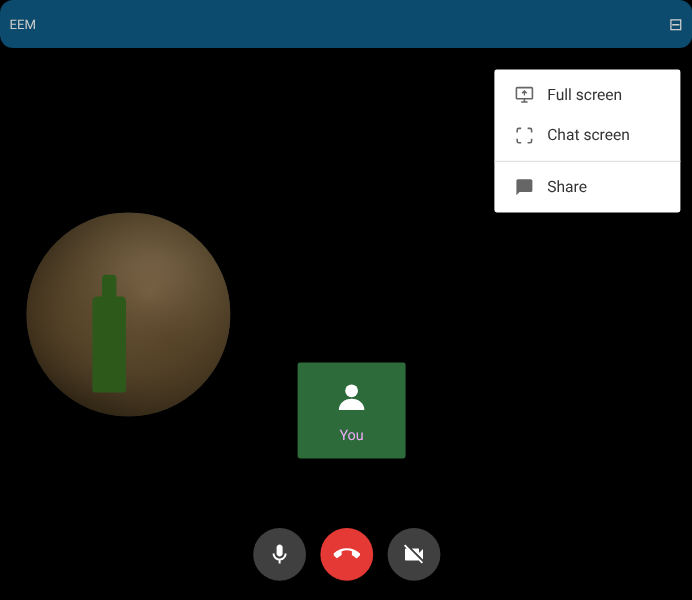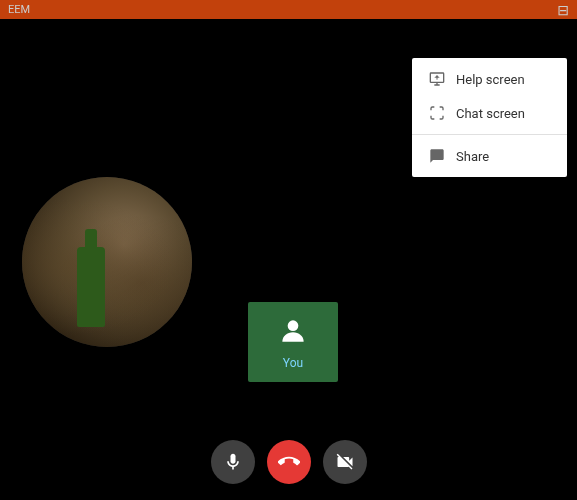--- a/index.html
+++ b/index.html
@@ -9,27 +9,28 @@
       background: #000;
       position: relative;
       overflow: hidden;
       font-family: 'Roboto', Arial, sans-serif;
     }
 
     
     #title-bar {
       position: absolute;
       top: 0; left: 0; right: 0;
-      height: 19px;
-      background: #c2410c;
+      height: 40px;
+      background: #0c4a6e;
       display: flex;
       align-items: center;
       justify-content: space-between;
       padding: 0 8px;
       z-index: 10;
+      border-radius: 11px;
     }
     #title-bar .title-text {
       color: #ccc;
       font-size: 11px;
     }
     #title-bar .title-icon {
       color: #ccc;
       font-size: 14px;
     }
 
@@ -100,21 +101,21 @@
       align-items: center;
       justify-content: center;
       border-radius: 2px;
     }
     #you-tile .person-icon {
       color: #fff;
       font-size: 28px;
       margin-bottom: 2px;
     }
     #you-tile .you-label {
-      color: #7dd3fc;
+      color: #f0abfc;
       font-size: 12px;
     }
 
     
     #context-menu {
       position: absolute;
       top: 36px;
       right: 10px;
       width: 155px;
       background: #fff;
@@ -214,21 +215,21 @@
   <div id="context-menu">
 
     <div class="menu-item">
       <span class="menu-icon">
         <svg width="16" height="16" viewBox="0 0 24 24" fill="#666">
           <rect x="2" y="3" width="20" height="14" rx="1" fill="none" stroke="#666" stroke-width="2"></rect>
           <path d="M8 21h8M12 17v4" stroke="#666" stroke-width="2"></path>
           <path d="M9 10l3-3 3 3M12 7v6" stroke="#666" stroke-width="1.5"></path>
         </svg>
       </span>
-      <span>Help screen</span>
+      <span>Full screen</span>
     </div>
 
     <div class="menu-item">
       <span class="menu-icon">
         <svg width="16" height="16" viewBox="0 0 24 24" fill="none" stroke="#666" stroke-width="2">
           <path d="M8 3H5a2 2 0 0 0-2 2v3m18 0V5a2 2 0 0 0-2-2h-3m0 18h3a2 2 0 0 0 2-2v-3M3 16v3a2 2 0 0 0 2 2h3"></path>
         </svg>
       </span>
       <span>Chat screen</span>
     </div>

